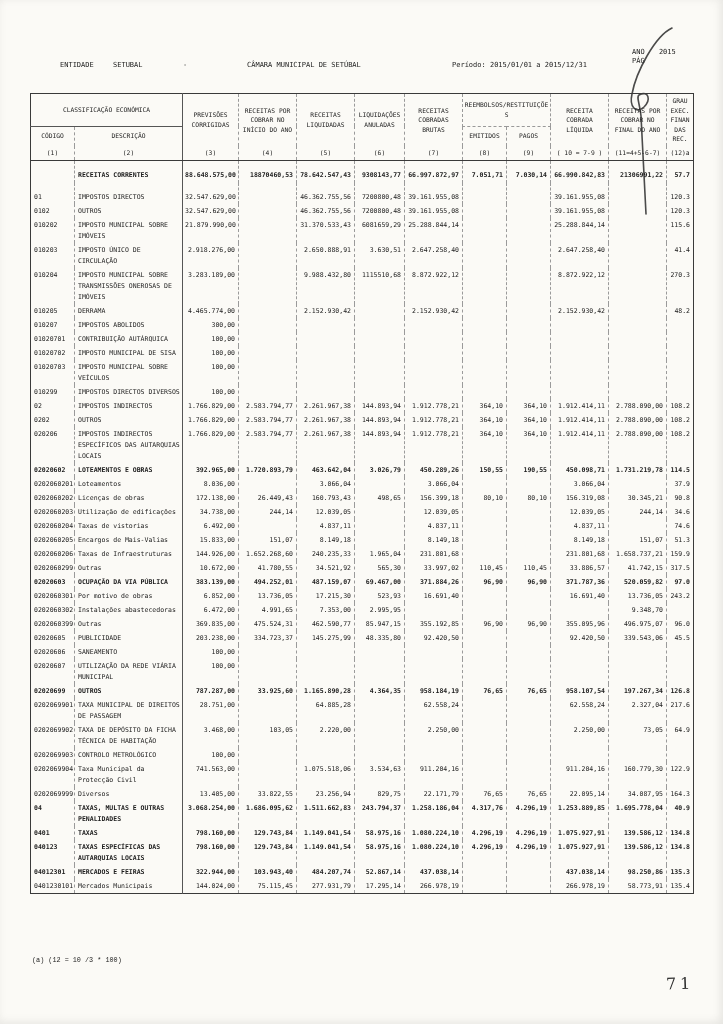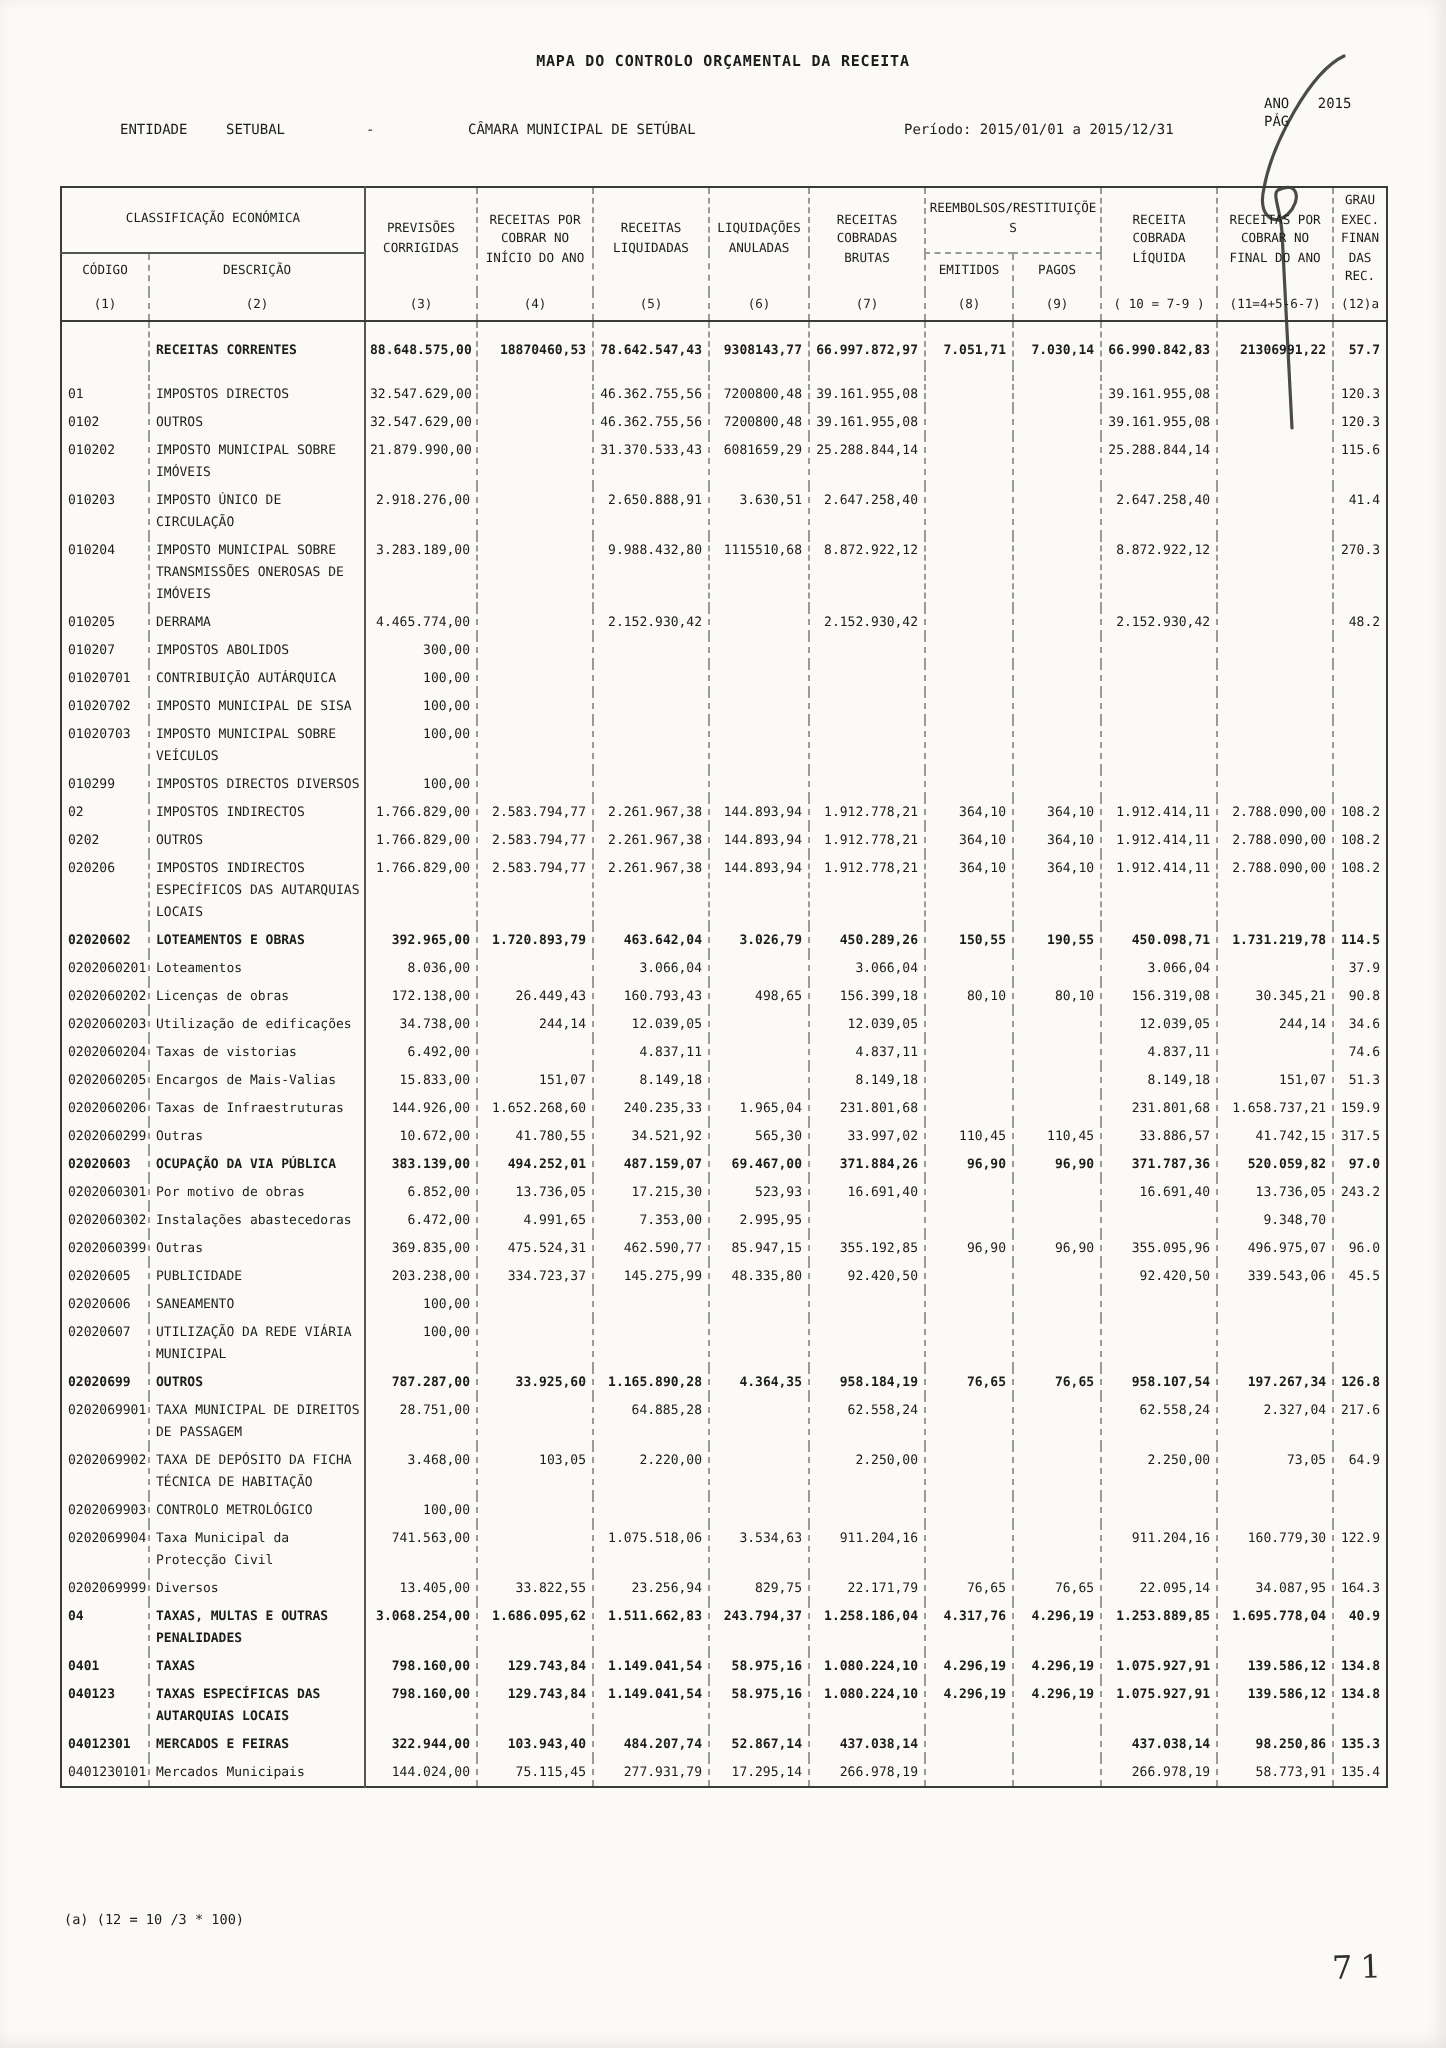--- a/index.html
+++ b/index.html
@@ -11,21 +11,21 @@
   }
   .doc-title {
     position:absolute; top:26px; left:0; width:100%;
     text-align:center; font-size:7.5px; font-weight:bold; letter-spacing:0.4px;
   }
   .entity-line { position:absolute; top:61px; left:0; width:100%; font-size:7px; }
   .entity-line span { position:absolute; white-space:nowrap; }
   .lbl-entidade { left:60px; }
   .val-entidade { left:113px; }
   .sep-entidade { left:183px; }
-  .val-entity-full { left:234px; }
+  .val-entity-full { left:247px; }
   .val-period { left:452px; }
   .corner { position:absolute; top:48px; left:632px; font-size:7px; line-height:9px; }
   .corner .ano-row span { display:inline-block; }
   .corner .ano-val { margin-left:10px; }
   .hand-stroke { position:absolute; top:22px; left:600px; pointer-events:none; }
 
   table.budget {
     position:absolute; top:93px; left:30px; width:663px;
     border-collapse:collapse; table-layout:fixed;
     font-size:6.5px; line-height:11px;
@@ -39,33 +39,32 @@
   .bl-d { border-left:1px dashed #9a9a9a; }
   .bl-s { border-left:1px solid #555; }
   .bb-s { border-bottom:1px solid #555; }
   .bb-d { border-bottom:1px dashed #999; }
   thead tr.hdr-nums th { border-bottom:1.5px solid #3a3a3a; padding-bottom:3px; }
   td.c-code { text-align:left; padding-left:3px; white-space:nowrap; }
   td.c-desc { text-align:left; padding-left:3px; }
   td.c-num  { text-align:right; padding-right:3px; white-space:nowrap; }
   tr.bold td { font-weight:bold; }
   tr.gap td { padding-top:9px; }
-  .footnote { position:absolute; top:956px; left:32px; font-size:6.8px; }
+  .footnote { position:absolute; top:956px; left:32px; font-size:6.8px;font-family:Liberation Mono, monospace; }
   .hand-page {
     position:absolute; top:974px; left:666px;
     font-family:"DejaVu Serif", serif; font-size:16px; letter-spacing:4px;
     color:#2e2e2e; transform:rotate(-2deg);
   }
 </style>
 </head>
 <body>
 
 <div class="page">
 
-  <div class="doc-title">MAPA DO CONTROLO ORÇAMENTAL DA RECEITA</div>
 
   <div class="entity-line">
     <span class="lbl-entidade">ENTIDADE</span>
     <span class="val-entidade">SETUBAL</span>
     <span class="sep-entidade">-</span>
     <span class="val-entity-full">CÂMARA MUNICIPAL DE SETÚBAL</span>
     <span class="val-period">Período: 2015/01/01  a  2015/12/31</span>
   </div>
 
   <div class="corner">

